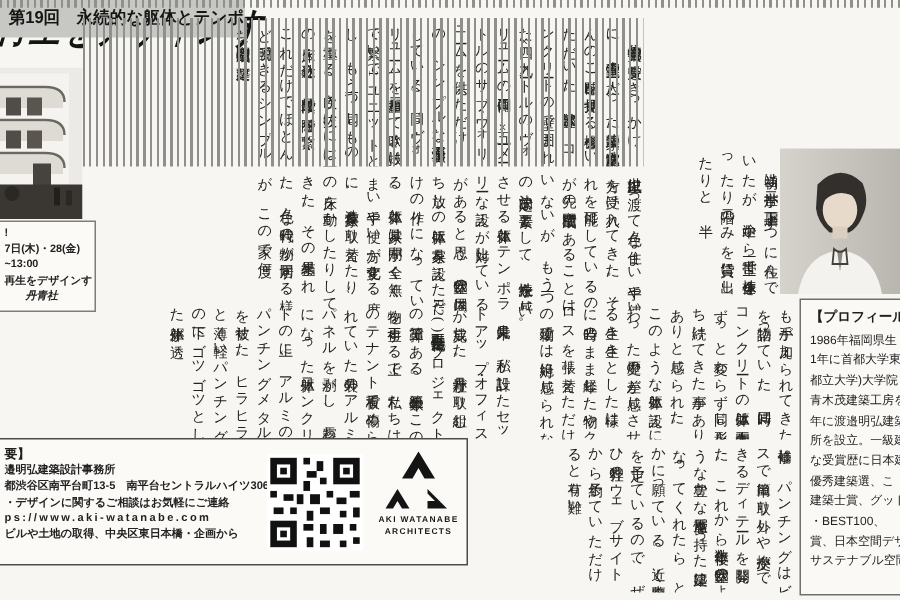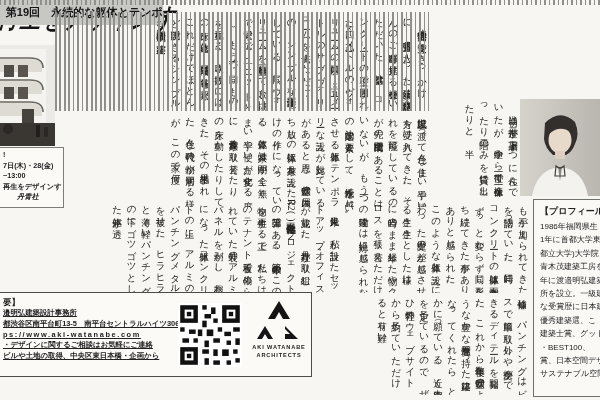--- a/index.html
+++ b/index.html
@@ -39,21 +39,21 @@
   .event{position:absolute;left:-8px;top:147px;width:72px;height:61px;z-index:3;
          border:1px solid #7d7d7a;background:#fbfaf7;box-sizing:border-box;padding:2px 0 0 10px;
          font-family:"Liberation Sans","DejaVu Sans",sans-serif;overflow:hidden;}
   .event .ln{font-size:7.2px;line-height:10.6px;white-space:nowrap;font-weight:600;color:#222;}
   .event .ctr{padding-left:14px;font-style:italic;}
 
   .contact{position:absolute;left:-10px;top:292px;width:322px;height:85px;z-index:3;
            border:1.5px solid #4c4c49;background:#fbfaf7;box-sizing:border-box;padding:4px 0 0 12px;
            font-family:"Liberation Sans","DejaVu Sans",sans-serif;overflow:hidden;}
   .contact .hd{font-size:8.5px;font-weight:700;white-space:nowrap;line-height:11px;}
-  .contact .ln{font-size:7.4px;line-height:10.8px;white-space:nowrap;font-weight:600;color:#222;text-decoration:underline;}
+  .contact .ln{font-size:7.4px;line-height:10.8px;white-space:nowrap;font-weight:600;color:#222;}
   .contact .url{letter-spacing:1.6px;font-weight:700;}
 
   .qr{position:absolute;left:178px;top:302px;width:64px;height:66px;z-index:4;}
   .logo{position:absolute;left:248px;top:300px;width:62px;height:76px;z-index:4;text-align:center;
         font-family:"Liberation Sans","DejaVu Sans",sans-serif;}
   .logo .mark{display:block;margin:0 auto;}
   .logo .t{font-size:5.6px;font-weight:700;letter-spacing:.9px;color:#1a1a1a;line-height:7.5px;white-space:nowrap;}
 </style>
 </head>
 <body>
@@ -135,22 +135,22 @@
     <div class="ln">7日(木)・28(金)</div>
     <div class="ln">~13:00</div>
     <div class="ln">再生をデザインす</div>
     <div class="ln ctr">丹青社</div>
   </div>
 
   <div class="contact">
     <div class="hd">要】</div>
     <div class="ln">邉明弘建築設計事務所</div>
     <div class="ln">都渋谷区南平台町13-5　南平台セントラルハイツ306</div>
+    <div class="ln">・デザインに関するご相談はお気軽にご連絡</div>
     <div class="ln url">ps://www.aki-watanabe.com</div>
-    <div class="ln">・デザインに関するご相談はお気軽にご連絡</div>
     <div class="ln">ビルや土地の取得、中央区東日本橋・企画から</div>
   </div>
 
   <div class="qr">
     <svg width="64" height="66" viewBox="0 0 29 29">
       <rect width="29" height="29" fill="#ffffff"></rect>
       <g fill="#111111">
         <rect x="1" y="1" width="8" height="8"></rect>
           <rect x="20" y="1" width="8" height="8"></rect>
           <rect x="1" y="20" width="8" height="8"></rect>

